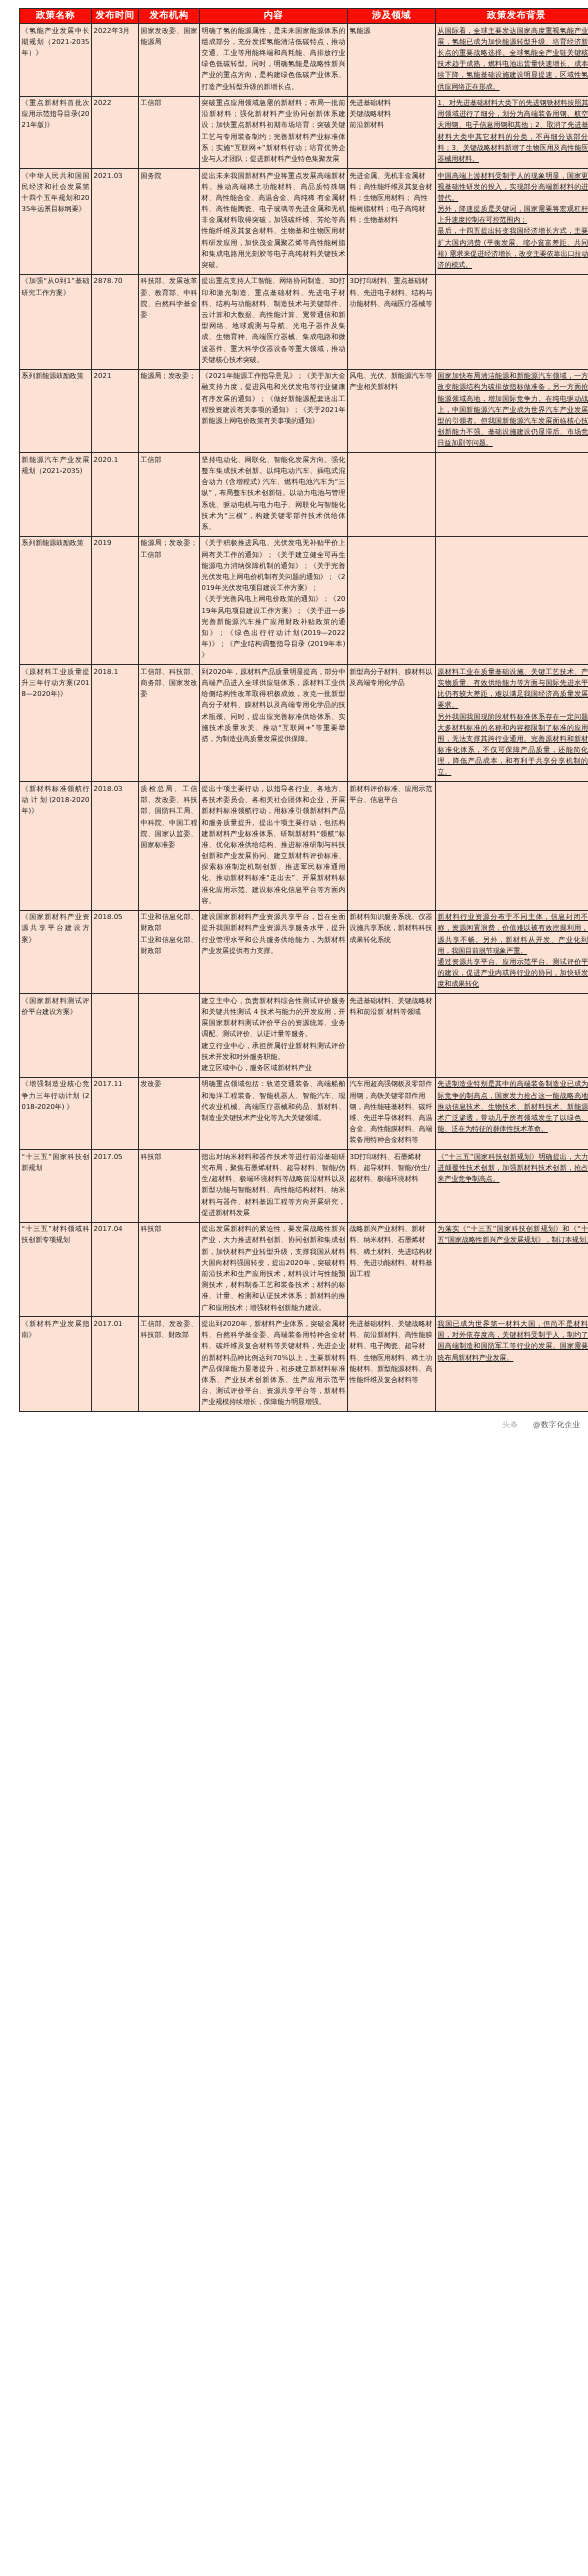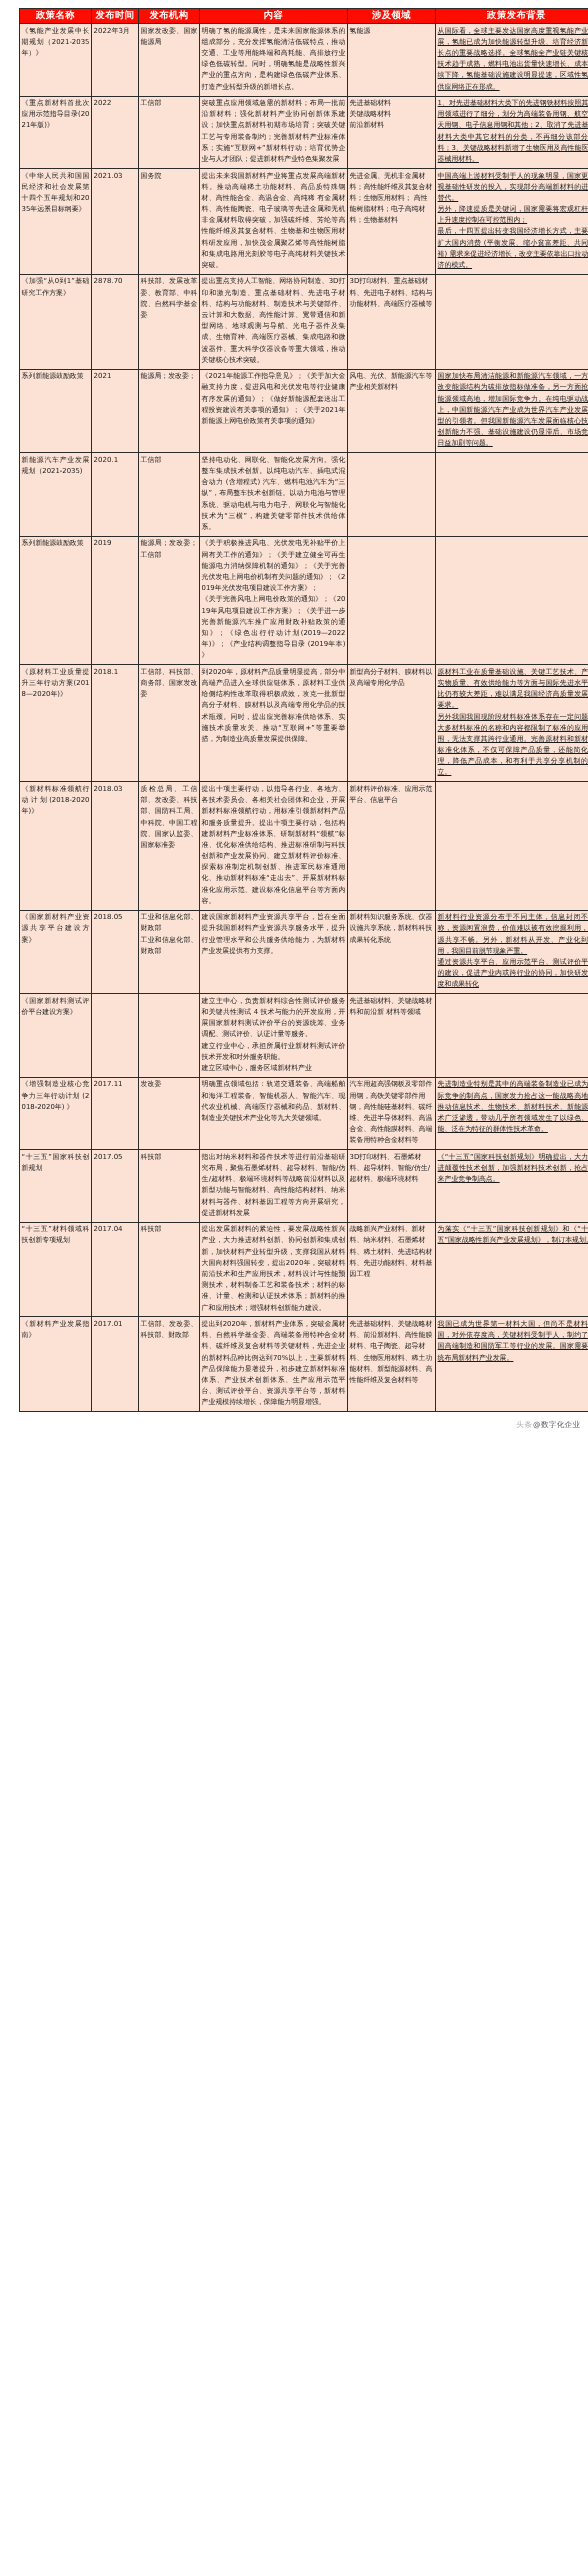--- a/index.html
+++ b/index.html
@@ -66,21 +66,21 @@
   }
   #credit{
     position:absolute;
     right:7.6px;
     bottom:4.4px;
     font-size:7.6px;
     color:#5d5d5d;
     letter-spacing:0.3px;
     display:flex;
     align-items:center;
-    gap:1px;
+    gap:15px;
   }
   #credit .tt{color:#b0b0b0;}
 </style>
 </head>
 <body>
 
 <div id="sheet">
 
   <table class="policy">
     <colgroup>

